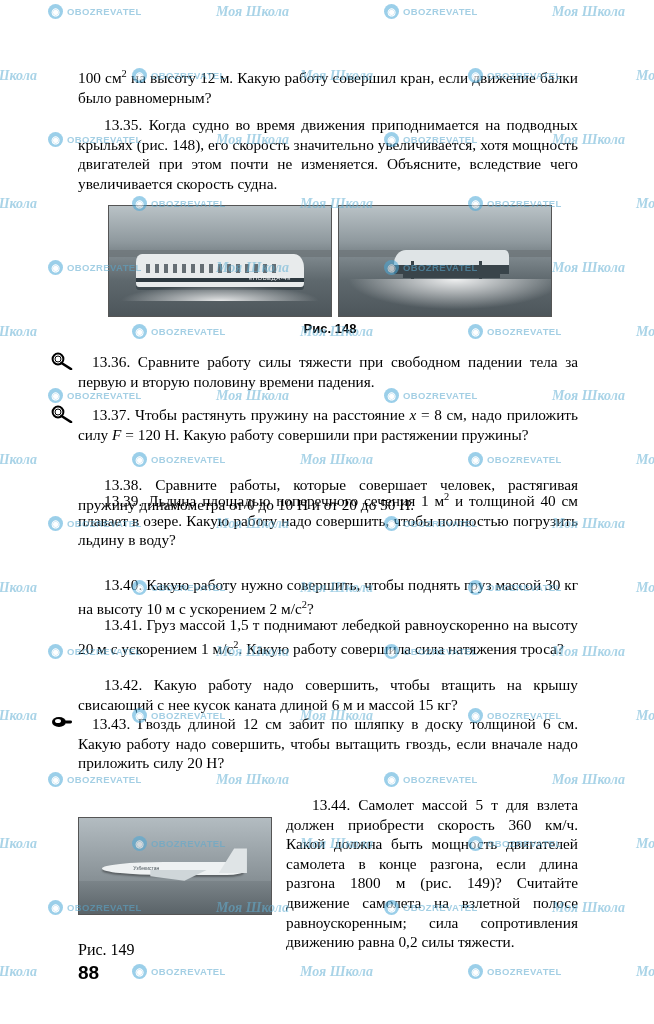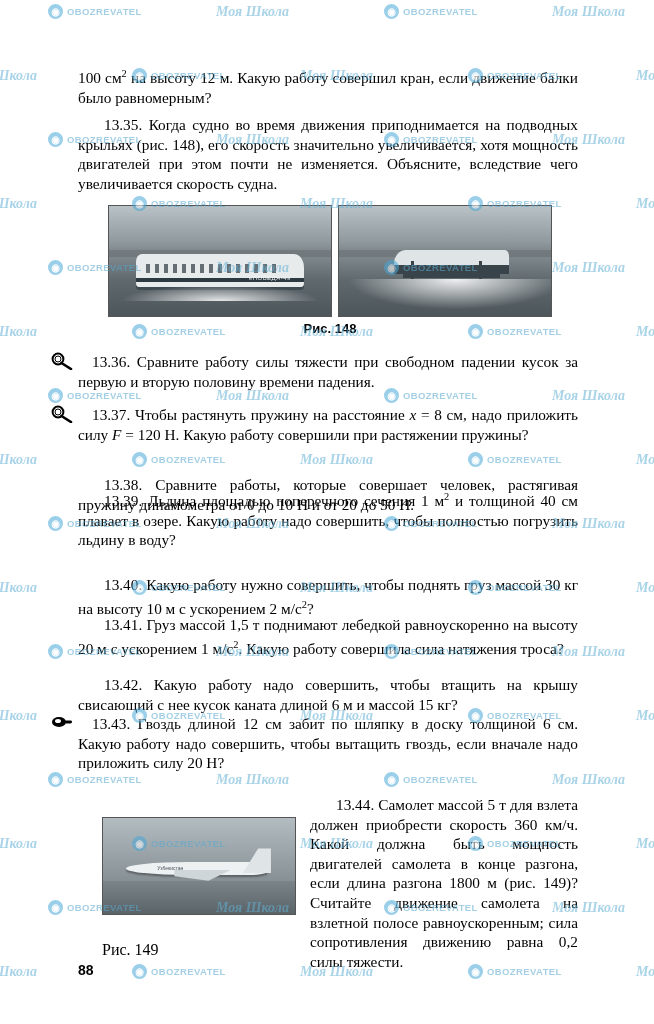--- a/index.html
+++ b/index.html
@@ -262,21 +262,21 @@
     font-size: 5px;
     color: #4a555b;
   }
 
   
   .pageno {
     position: absolute;
     left: 78px;
     top: 962px;
     font-family: "Liberation Sans", sans-serif;
-    font-size: 14px;
+    font-size: 19px;
     font-weight: bold;
   }
 
   
   .wrap-fig {
     float: left;
     width: 196px;
     margin: 2px 12px 2px 0;
   }
   .clearfix::after { content: ""; display: block; clear: both; }
@@ -324,21 +324,21 @@
   </div>
 
   <div class="col" style="top:352px;">
     <span class="task-icon icon-mag">
       <svg viewBox="0 0 24 18" width="24" height="18">
           <circle cx="8" cy="7" r="5.4" fill="none" stroke="#000" stroke-width="2"></circle>
           <circle cx="8" cy="7" r="3" fill="#fff" stroke="#000" stroke-width="1"></circle>
           <line x1="11.5" y1="11" x2="21" y2="17" stroke="#000" stroke-width="2.6" stroke-linecap="round"></line>
         </svg>
     </span>
-    <p class="body cont"><span style="display:inline-block;width:14px"></span><span class="num">13.36.</span> <span>Сравните работу силы тяжести при свободном падении кусок за первую и вторую половину времени падения.</span></p>
+    <p class="body cont"><span style="display:inline-block;width:14px"></span><span class="num">13.36.</span> <span>Сравните работу силы тяжести при свободном падении тела за первую и вторую половину времени падения.</span></p>
   </div>
 
   <div class="col" style="top:405px;">
     <span class="task-icon icon-mag">
       <svg viewBox="0 0 24 18" width="24" height="18">
           <circle cx="8" cy="7" r="5.4" fill="none" stroke="#000" stroke-width="2"></circle>
           <circle cx="8" cy="7" r="3" fill="#fff" stroke="#000" stroke-width="1"></circle>
           <line x1="11.5" y1="11" x2="21" y2="17" stroke="#000" stroke-width="2.6" stroke-linecap="round"></line>
         </svg>
     </span>
@@ -370,21 +370,21 @@
       <svg viewBox="0 0 24 16" width="24" height="16">
           <ellipse cx="9" cy="8" rx="7" ry="5" fill="#000"></ellipse>
           <ellipse cx="8" cy="7" rx="3" ry="2" fill="#fff"></ellipse>
           <rect x="15" y="6.4" width="7" height="3" rx="1.4" fill="#000"></rect>
         </svg>
     </span>
     <p class="body cont"><span style="display:inline-block;width:14px"></span><span class="num">13.43.</span> <span>Гвоздь длиной 12 см забит по шляпку в доску толщиной 6 см. Какую работу надо совершить, чтобы вытащить гвоздь, если вначале надо приложить силу 20 Н?</span></p>
   </div>
 
   <div class="col clearfix" style="top:795px;">
-    <div class="wrap-fig" style="margin-top:22px;margin-left:24px;">
+    <div class="wrap-fig" style="margin-top:22px;">
       <div class="photo" style="width:192px; height:96px;">
         <div class="photo-plane-sky"></div>
         <div class="photo-plane-ground"></div>
         <div class="plane">
           <div class="tail"></div>
           <div class="wing"></div>
           <div class="txt">Узбекистан</div>
         </div>
       </div>
       <div class="caption" style="margin-top:26px;">Рис. 149</div>

